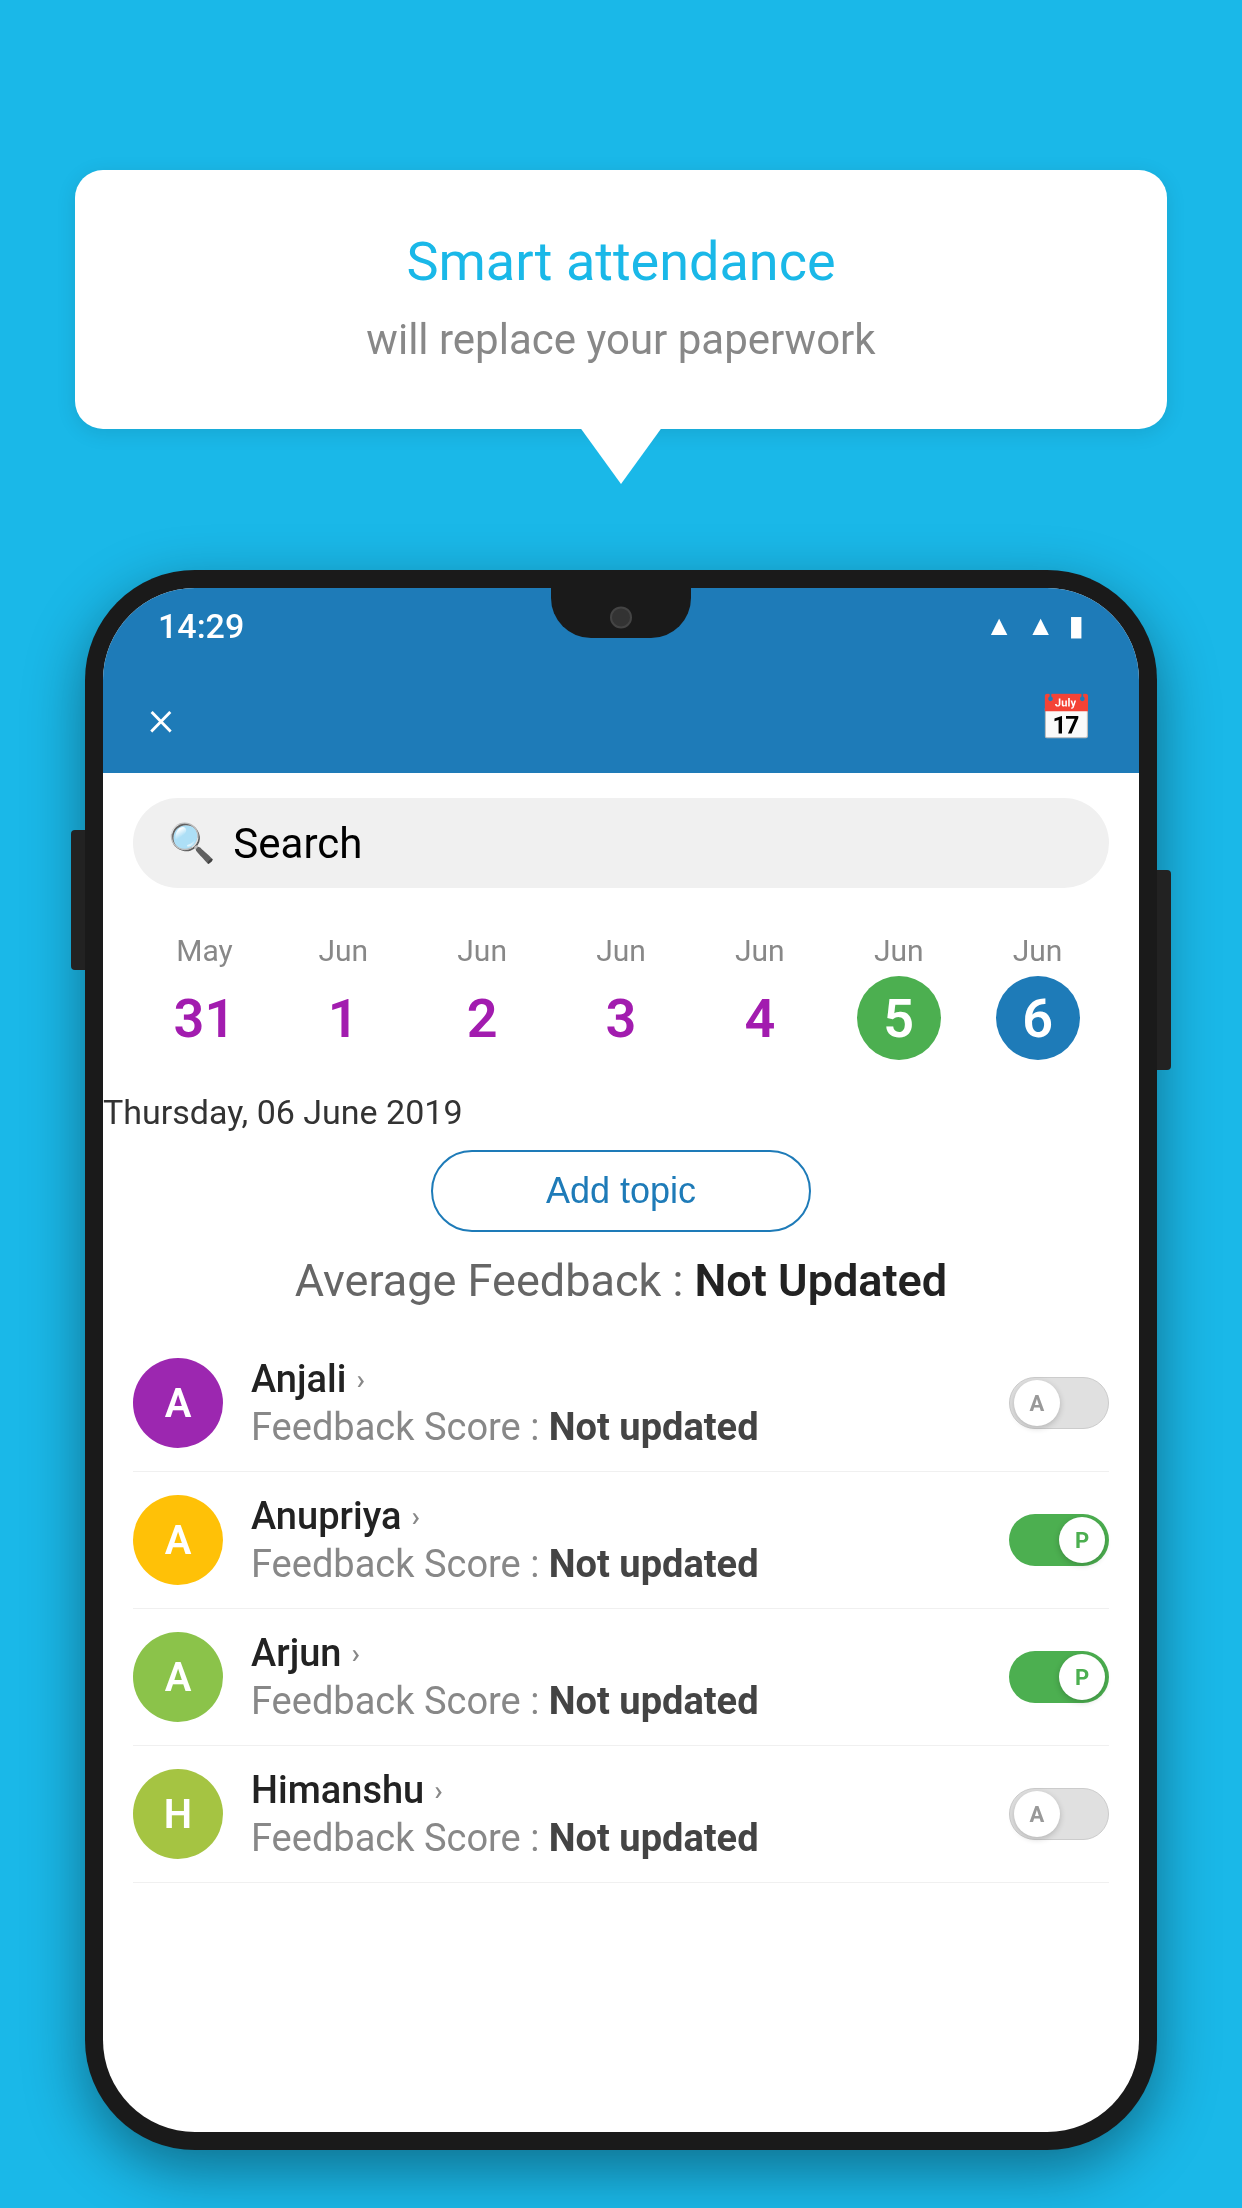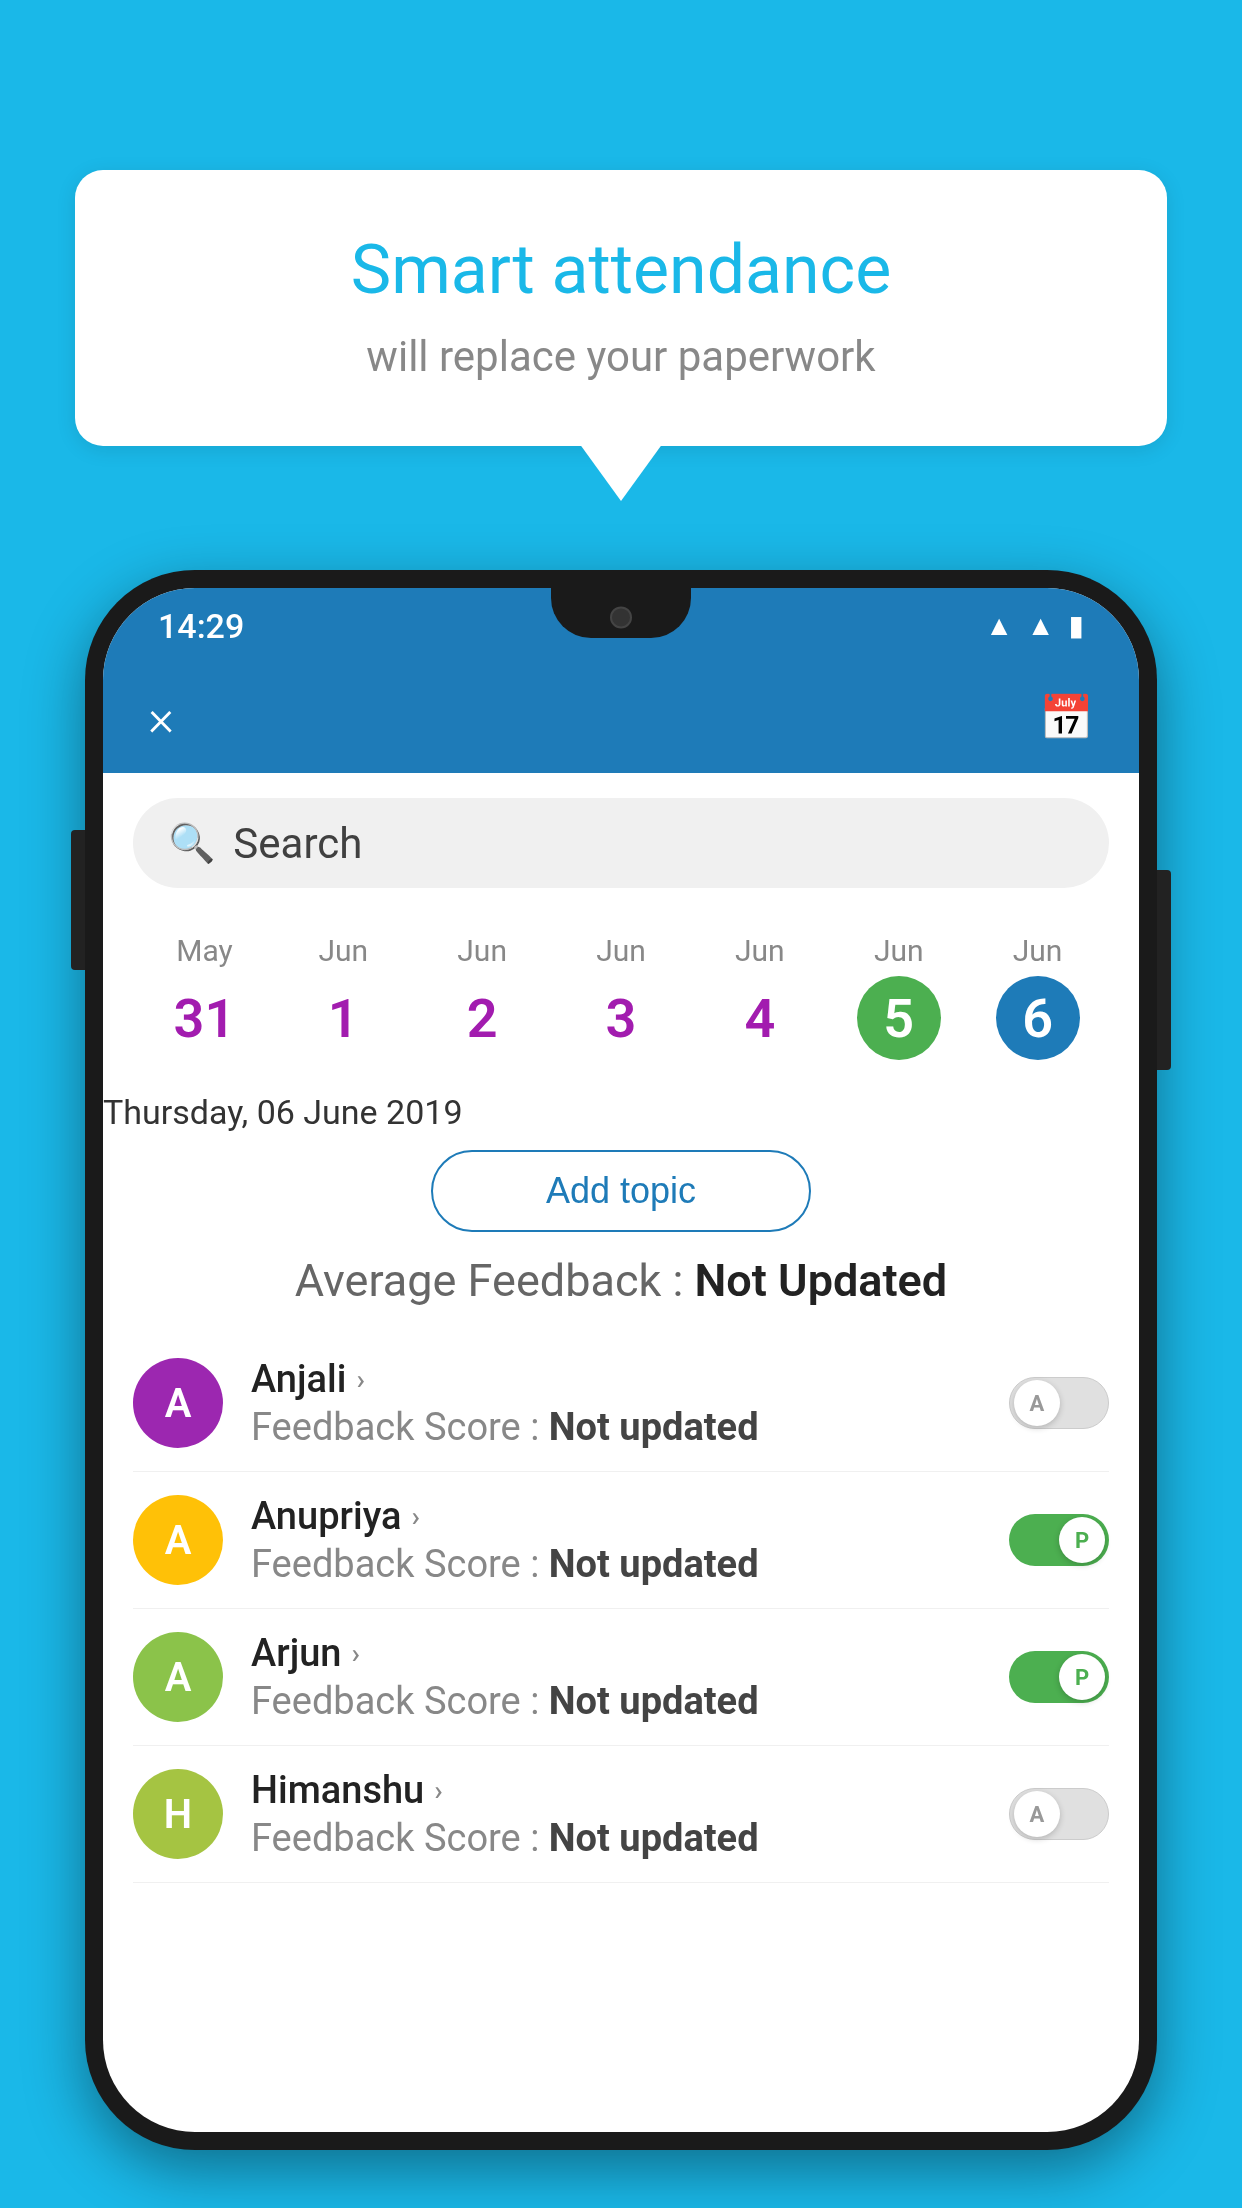--- a/index.html
+++ b/index.html
@@ -37,21 +37,21 @@
       left: 50%;
       transform: translateX(-50%);
       width: 0;
       height: 0;
       border-left: 42px solid transparent;
       border-right: 42px solid transparent;
       border-top: 58px solid white;
     }
 
     .bubble-title {
-      font-size: 68px;
+      font-size: 54px;
       color: #1ab8e8;
       font-weight: 400;
       margin-bottom: 22px;
     }
 
     .bubble-subtitle {
       font-size: 42px;
       color: #888;
       font-weight: 400;
     }
@@ -198,21 +198,21 @@
       padding: 0 35px;
       gap: 18px;
     }
 
     .search-icon-wrap {
       color: #888;
       font-size: 38px;
     }
 
     .search-input-text {
-      color: #404040;
+      color: #000000;
       font-size: 42px;
       text-align: center;
     }
 
     
     .calendar-strip {
       padding: 20px 34px 10px;
       display: flex;
       align-items: flex-end;
       gap: 4px;

